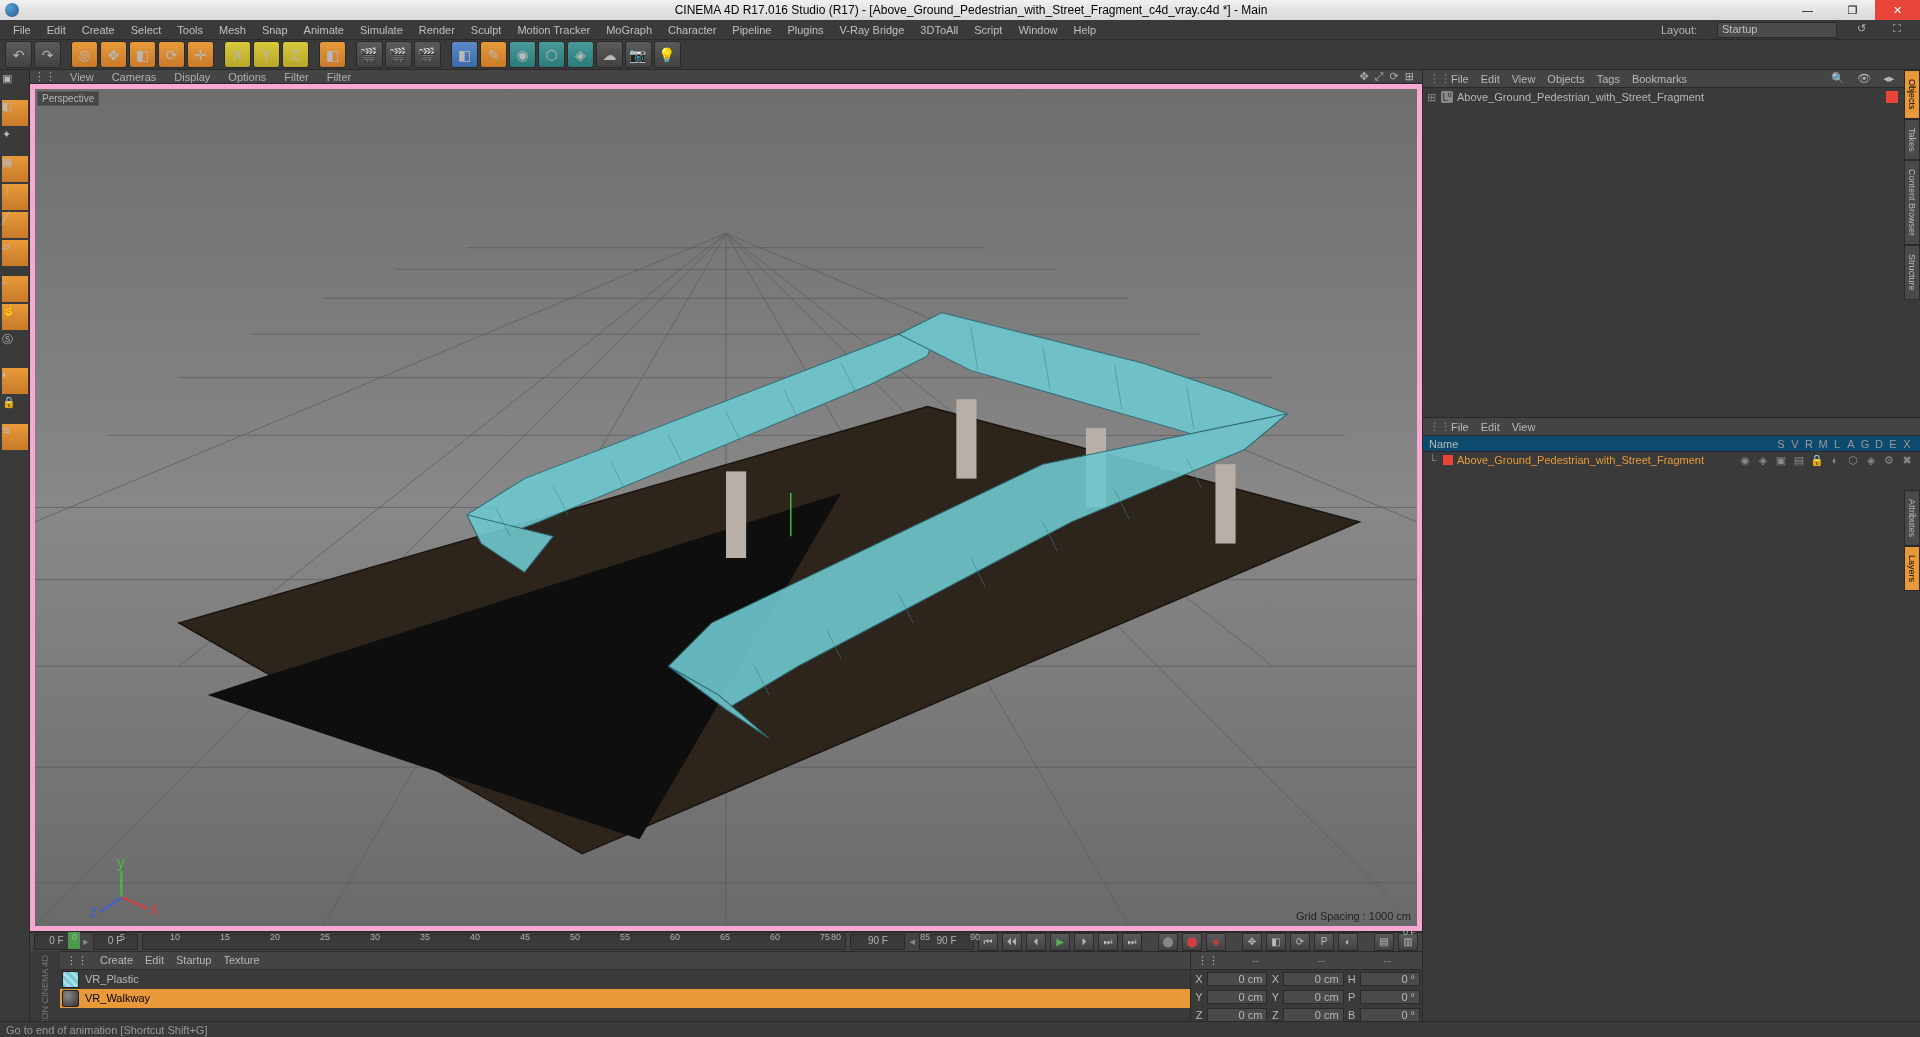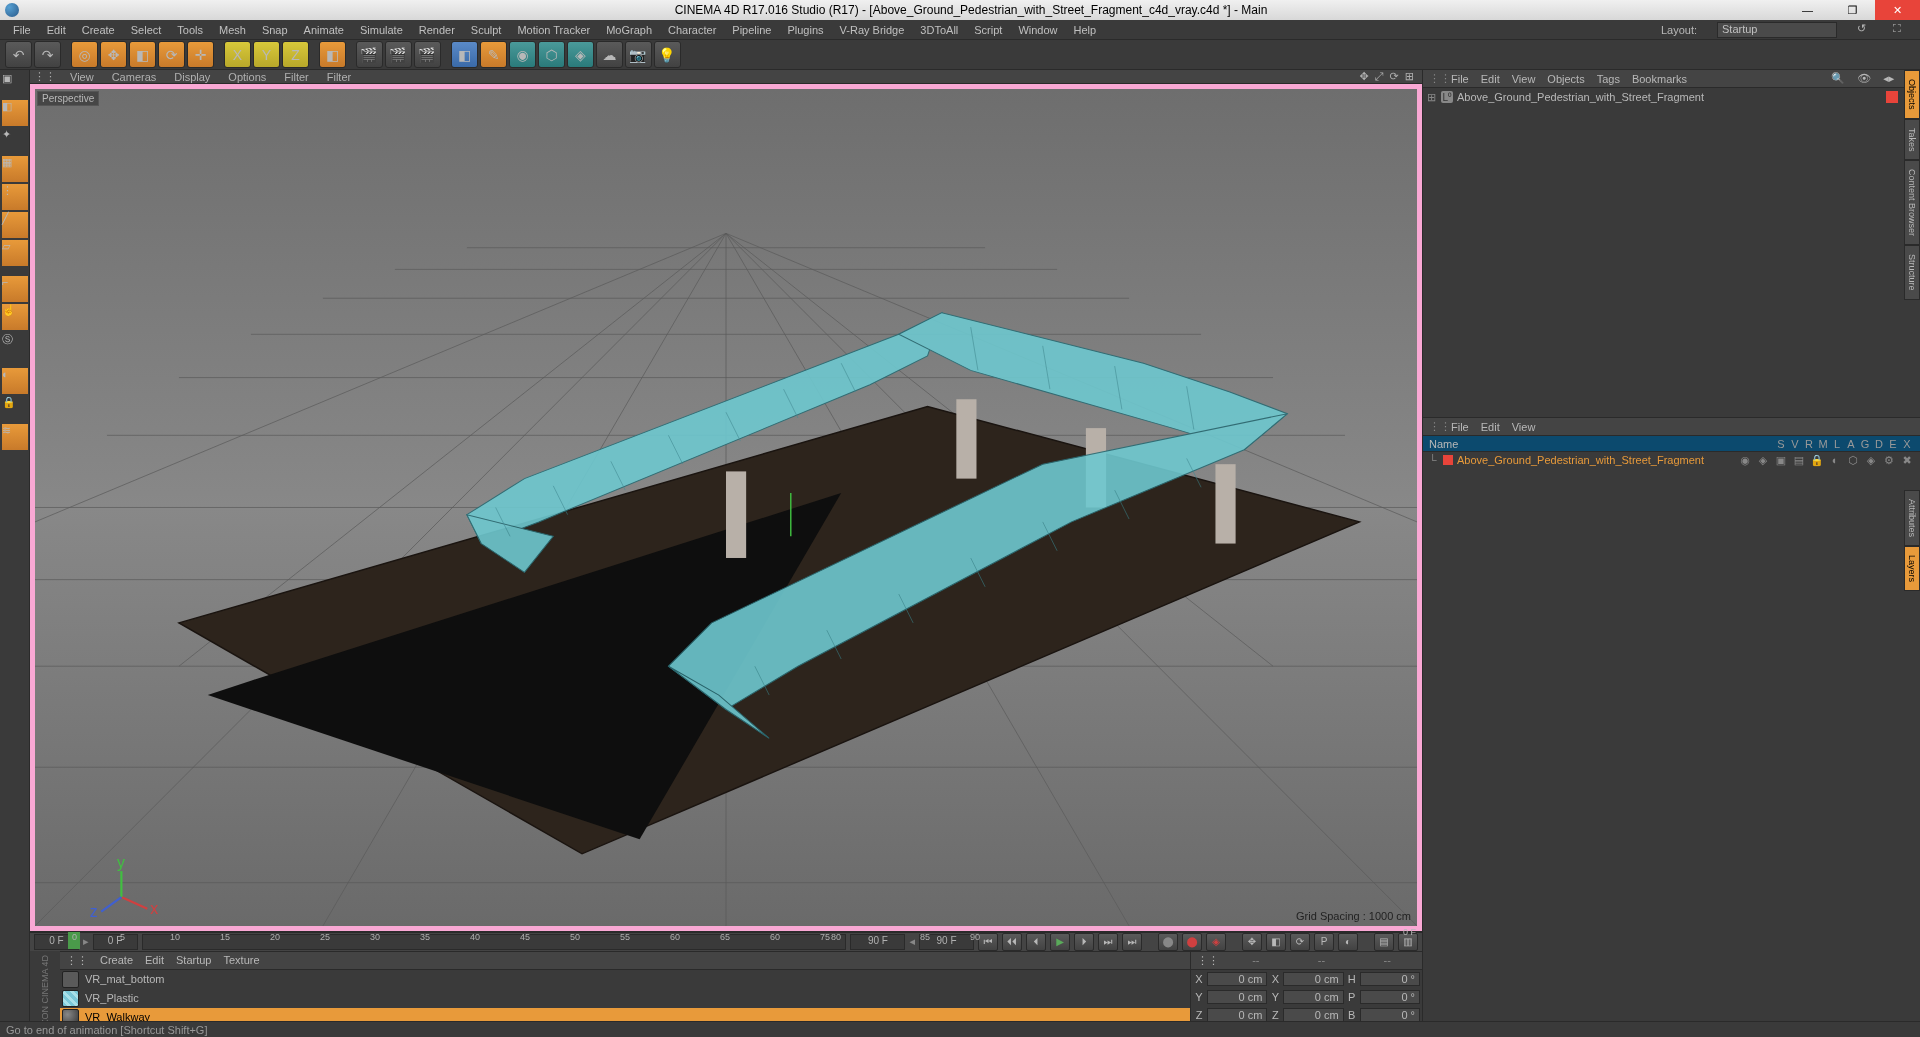--- a/index.html
+++ b/index.html
@@ -354,24 +354,20 @@
       <div class="material-panel">
         <div class="panel-menubar">
           <span>⋮⋮</span>
           <span>Create</span>
           <span>Edit</span>
           <span>Startup</span>
           <span>Texture</span>
         </div>
         <div class="material-list">
           <div class="material-item">
-            <div class="material-swatch" style="background:#5a5a5a"></div>
-            <span>VR_mat_bottom</span>
-          </div>
-          <div class="material-item">
             <div class="material-swatch" style="background:repeating-linear-gradient(45deg,#7ac8d8,#7ac8d8 3px,#a8e0e8 3px,#a8e0e8 6px)"></div>
             <span>VR_Plastic</span>
           </div>
           <div class="material-item selected">
             <div class="material-swatch" style="background:radial-gradient(circle at 30% 30%,#888,#333)"></div>
             <span>VR_Walkway</span>
           </div>
         </div>
       </div>
       <div class="coords-panel">

